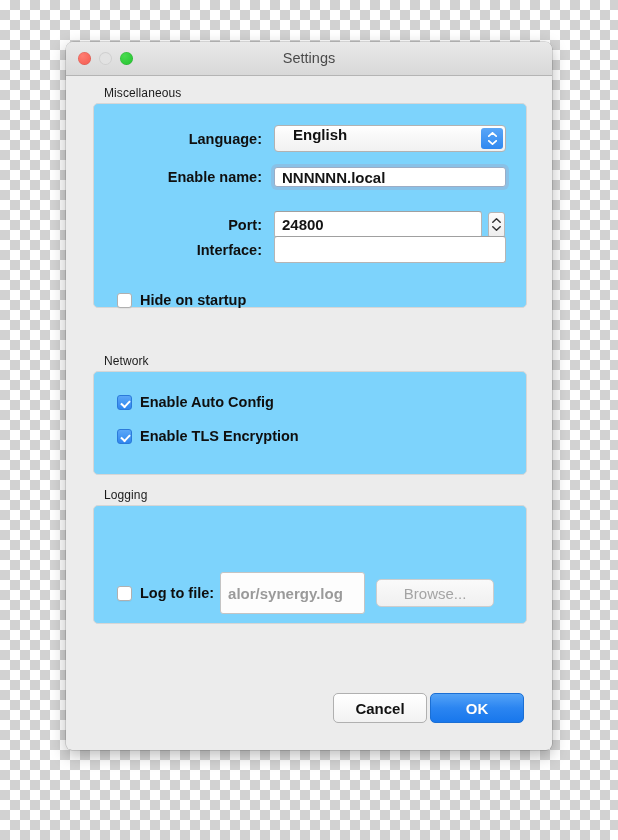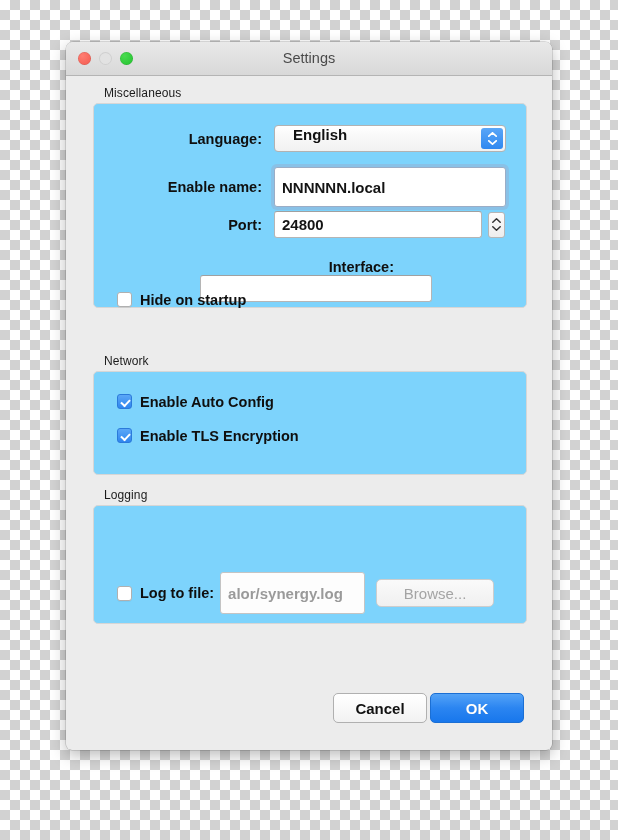--- a/index.html
+++ b/index.html
@@ -128,21 +128,21 @@
     width: 17px; height: 26px;
     background: linear-gradient(to bottom, #fcfcfc, #ededed);
     border: 1px solid #b6b6b6;
     border-radius: 3px;
     display: flex; flex-direction: column;
     align-items: center; justify-content: center;
     gap: 3px;
   }
 
   
-  .cb-row { display: flex; align-items: flex-start; position: absolute; }
+  .cb-row { display: flex; align-items: flex-end; position: absolute; }
   .checkbox {
     width: 15px; height: 15px;
     border-radius: 3px;
     flex: 0 0 auto;
     position: relative;
   }
   .checkbox.off {
     background: #ffffff;
     border: 1px solid #b0b0b0;
     box-shadow: 0 1px 0 rgba(0,0,0,0.04);
@@ -228,41 +228,41 @@
                 <svg width="9" height="5" viewBox="0 0 9 5">
                     <path d="M0.8 0.8 L4.5 4.2 L8.2 0.8" fill="none" stroke="#ffffff" stroke-width="1.7" stroke-linecap="round" stroke-linejoin="round"></path>
                   </svg>
               </span>
             </span>
           </div>
         </div>
 
         <div class="row" style="left:0; top:63px; width:100%;">
           <div class="field-label" style="width:168px;">Enable name:</div>
-          <input class="textfield focus" style="margin-left: 12px; width: 232px; height: 40px;" type="text" value="NNNNNN.local">
+          <input class="textfield focus" style="margin-left: 12px; width: 232px; height: 20px;" type="text" value="NNNNNN.local">
         </div>
 
         <div class="row" style="left:0; top:107px; width:100%;">
           <div class="field-label" style="width:168px;">Port:</div>
           <input class="textfield" style="margin-left: 12px; width: 208px; height: 27px;" type="text" value="24800">
           <span class="spinner" style="margin-left:6px;">
             <span class="chev">
               <svg width="9" height="5" viewBox="0 0 9 5">
                   <path d="M0.8 4.2 L4.5 0.8 L8.2 4.2" fill="none" stroke="#333" stroke-width="1.5" stroke-linecap="round" stroke-linejoin="round"></path>
                 </svg>
             </span>
             <span class="chev">
               <svg width="9" height="5" viewBox="0 0 9 5">
                   <path d="M0.8 0.8 L4.5 4.2 L8.2 0.8" fill="none" stroke="#333" stroke-width="1.5" stroke-linecap="round" stroke-linejoin="round"></path>
                 </svg>
             </span>
           </span>
         </div>
 
-        <div class="row" style="left:0; top:155px; width:100%;flex-direction:column;">
+        <div class="row" style="left:0; top:132px; width:100%;">
           <div class="field-label" style="width:168px;">Interface:</div>
           <input class="textfield" style="margin-left: 12px; width: 232px; height: 27px;" type="text" value="">
         </div>
 
         <div class="cb-row" style="left:23px; top:188px;">
           <span class="checkbox off"></span>
           <span class="cb-label">Hide on startup</span>
         </div>
 
       </div>

